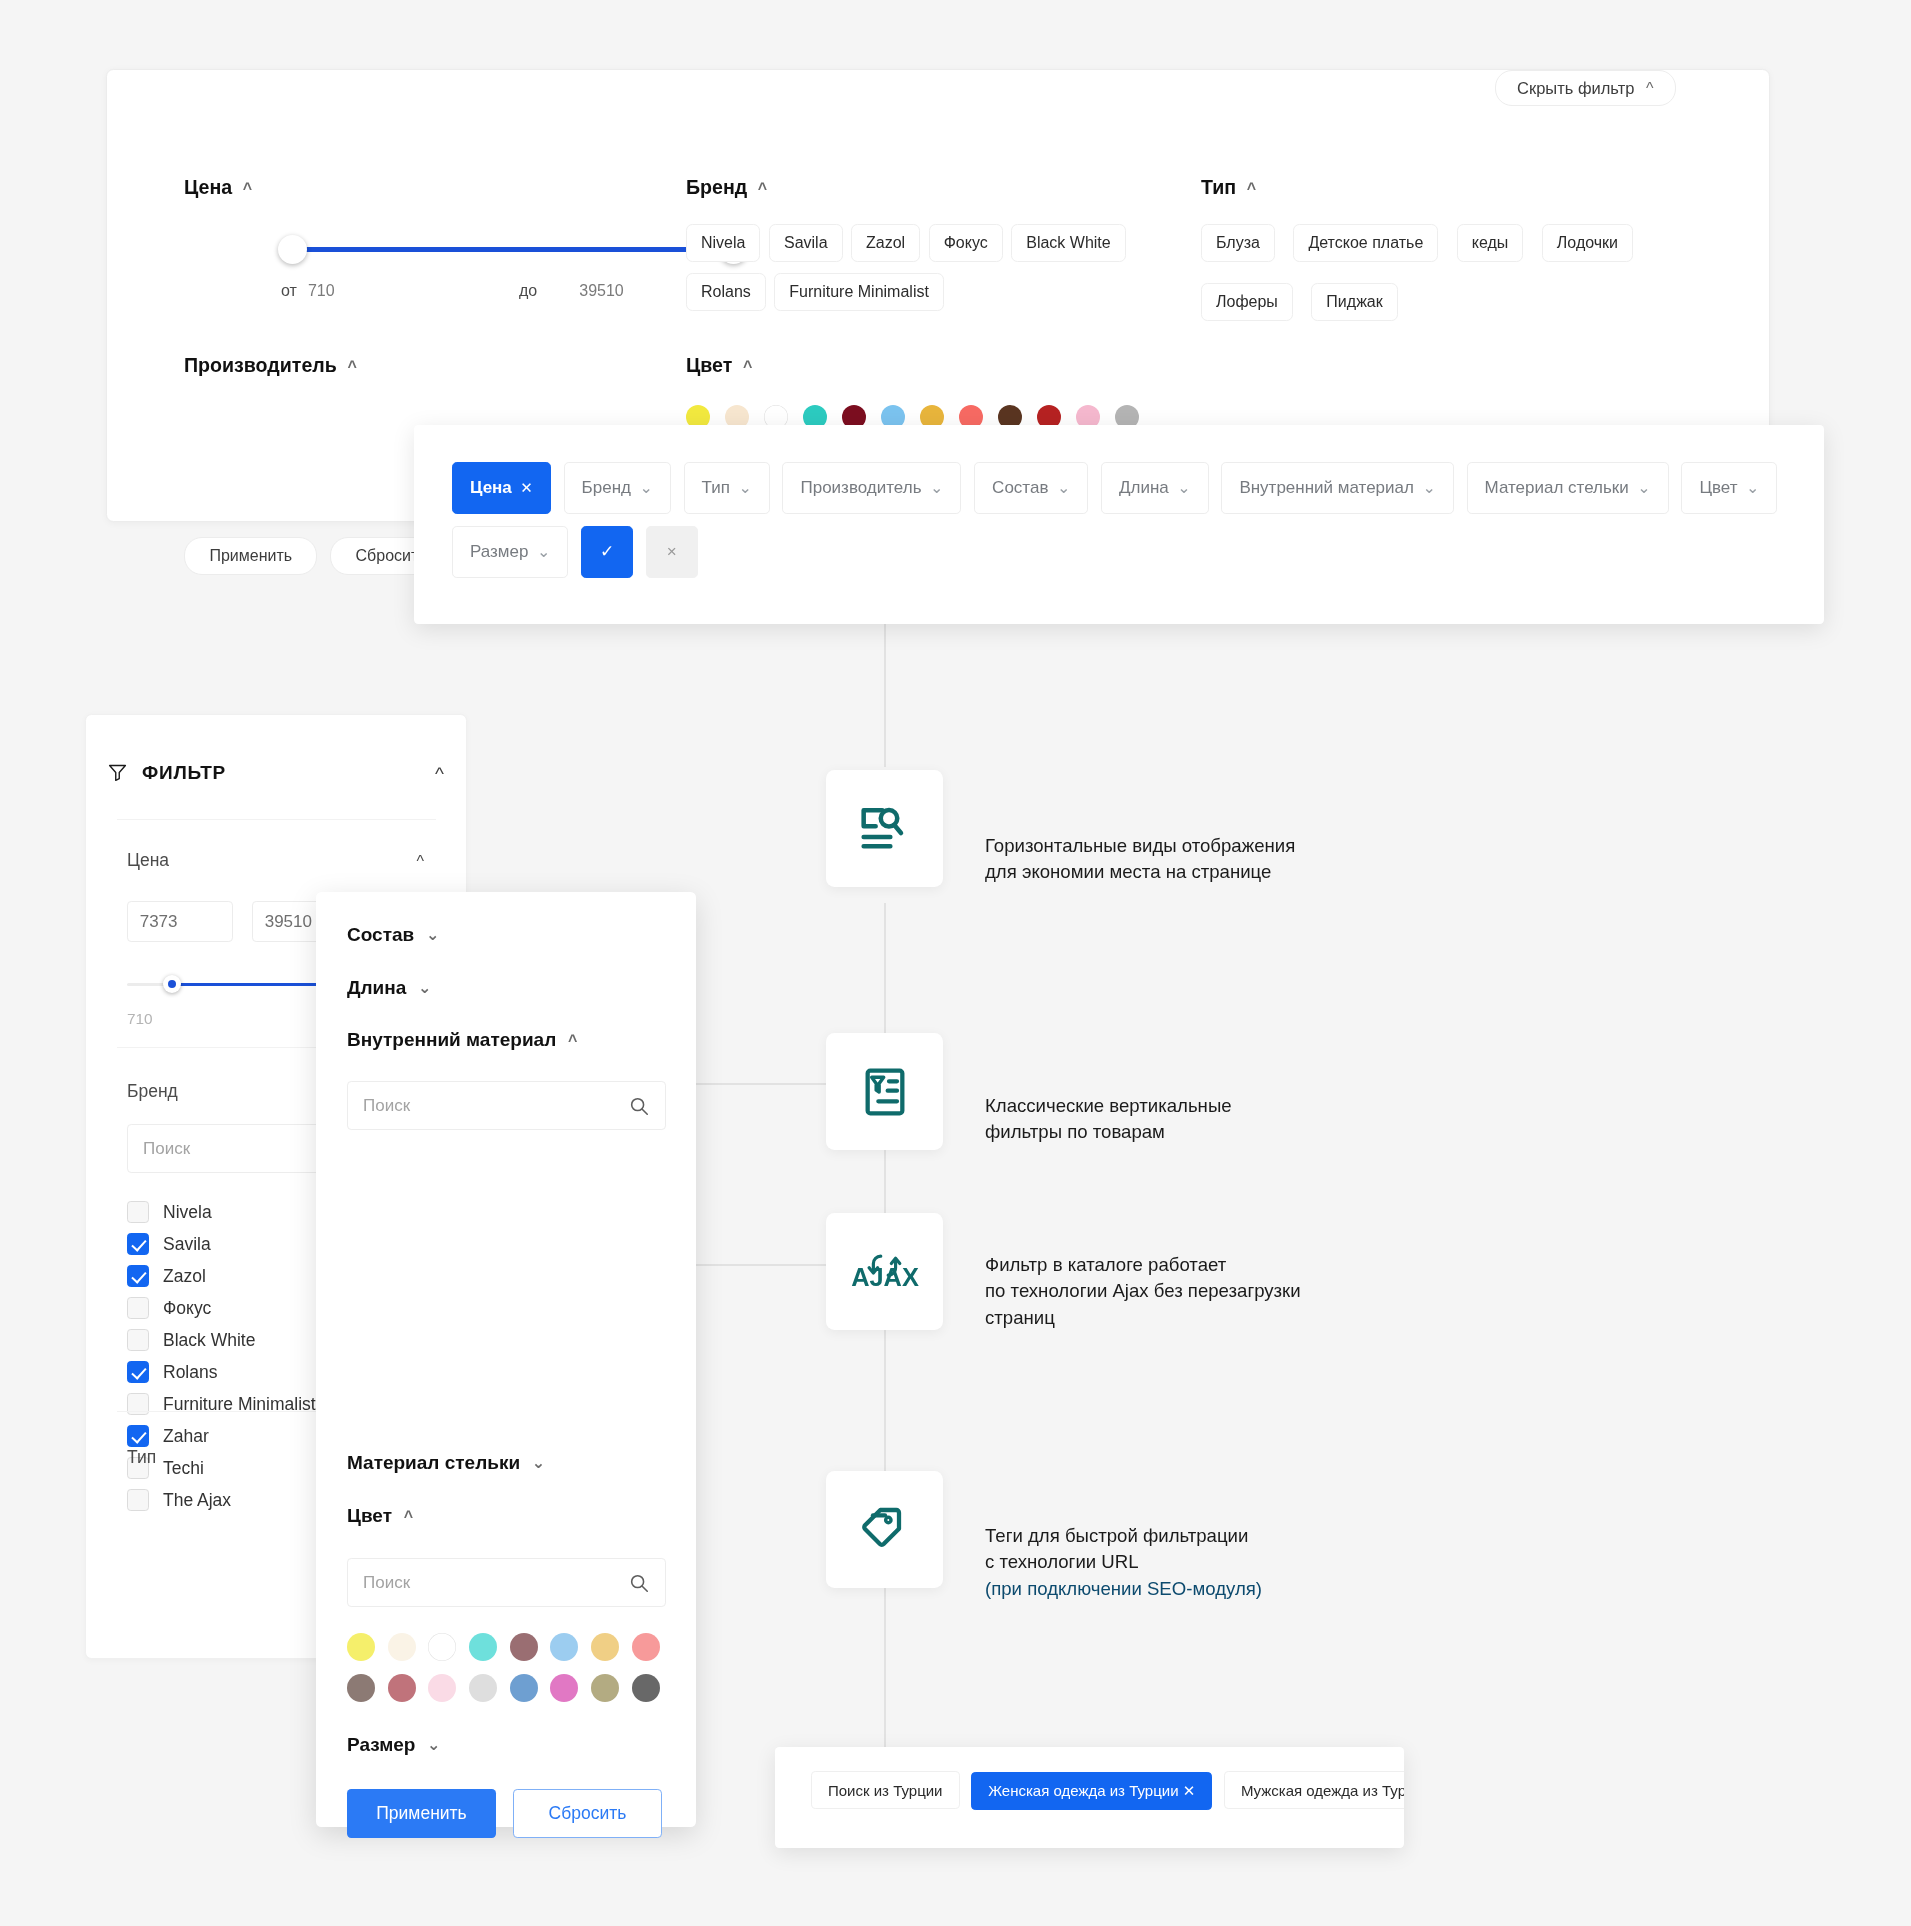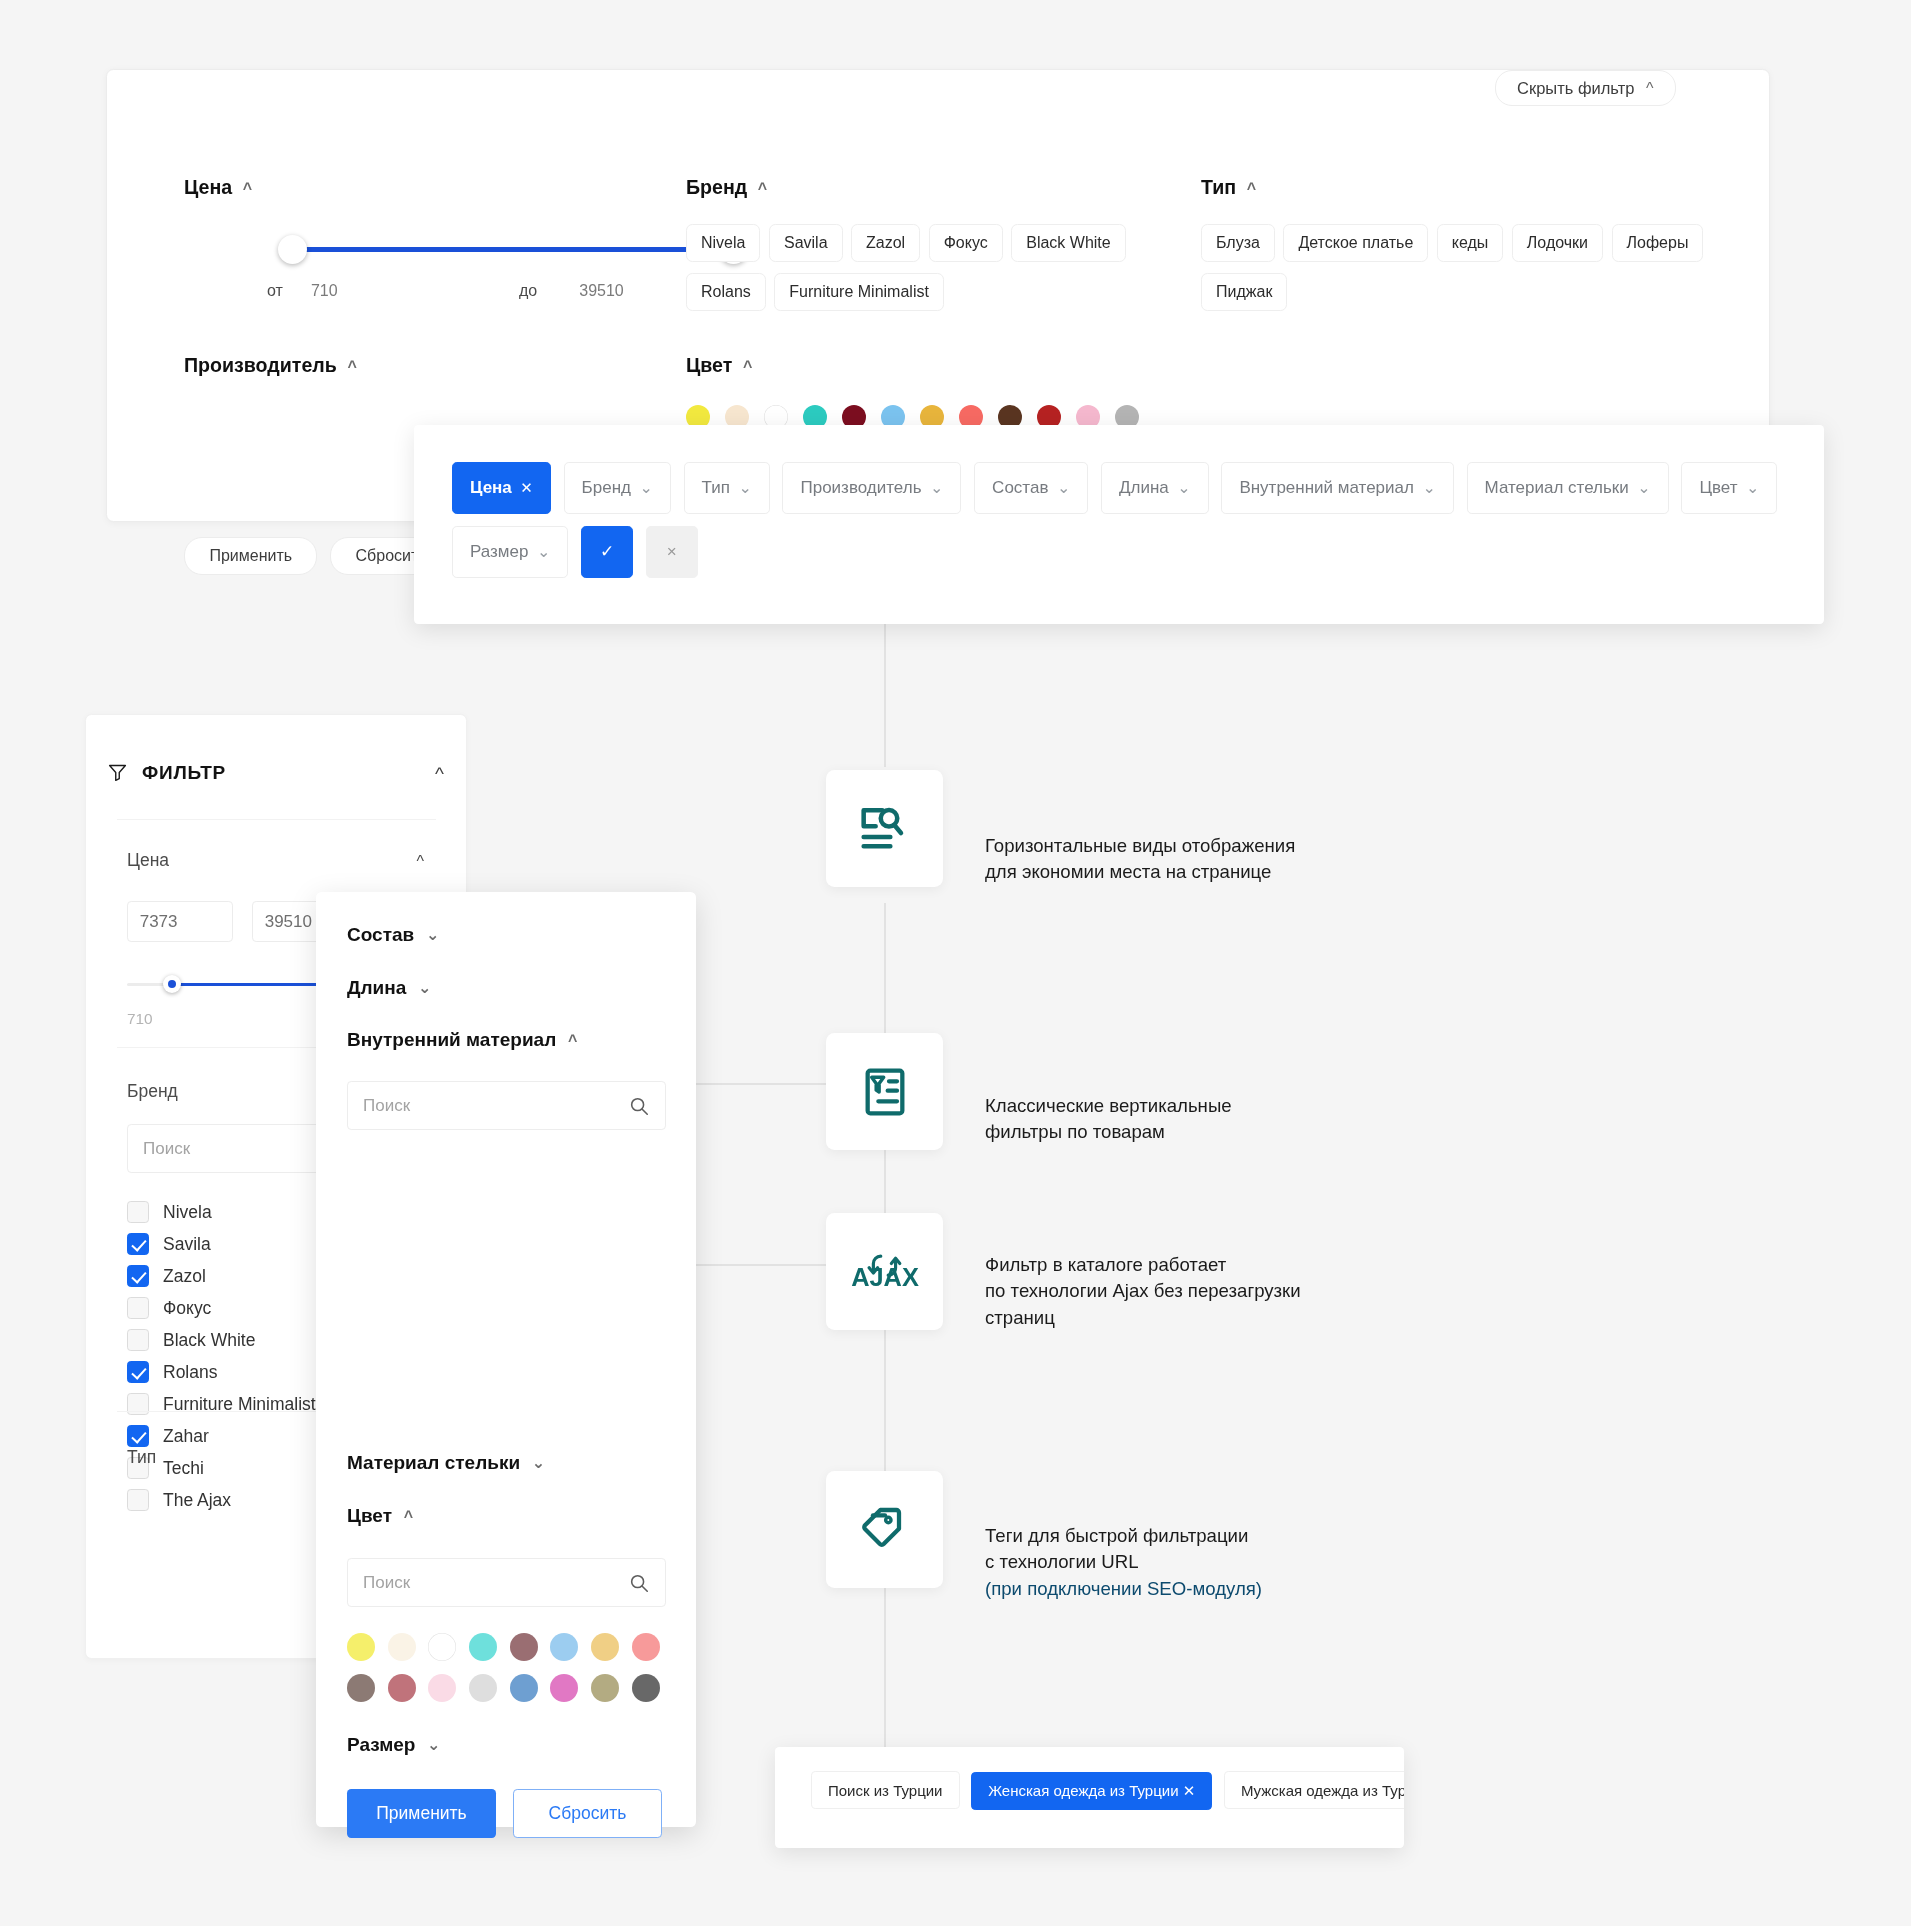--- a/index.html
+++ b/index.html
@@ -188,21 +188,21 @@
 
   <div class="abs" style="left:77px;top:106px;">
     <div class="sec-title">
       <span>Цена</span>
       <span class="chev up">^</span>
     </div>
   </div>
   <div id="price-track"></div>
   <div class="knob" style="left:171px;top:165px;"></div>
   <div class="knob" style="left:612px;top:165px;"></div>
-  <div class="abs" style="left:160px;top:212px;display:flex;align-items:baseline;gap:28px;">
+  <div class="abs" style="left:174px;top:212px;display:flex;align-items:baseline;gap:11px;">
     <span class="small-lbl">от</span>
     <span class="small-lbl" style="color:#7a7a7a;">710</span>
   </div>
   <div class="abs" style="left:412px;top:212px;display:flex;align-items:baseline;gap:42px;">
     <span class="small-lbl">до</span>
     <span class="small-lbl" style="color:#7a7a7a;">39510</span>
   </div>
 
   <div class="abs" style="left:579px;top:106px;">
     <div class="sec-title">
@@ -219,21 +219,21 @@
       <div class="pill">Rolans</div>
       <div class="pill">Furniture Minimalist</div>
     </div>
 
   <div class="abs" style="left:1094px;top:106px;">
     <div class="sec-title">
       <span>Тип</span>
       <span class="chev up">^</span>
     </div>
   </div>
-  <div class="abs pillrow" id="type-pills" style="left:1094px;top:154px;width:531px;">
+  <div class="abs pillrow" id="type-pills" style="left:1094px;top:154px;width:531px;gap:10px;">
       <div class="pill">Блуза</div>
       <div class="pill">Детское платье</div>
       <div class="pill">кеды</div>
       <div class="pill">Лодочки</div>
       <div class="pill">Лоферы</div>
       <div class="pill">Пиджак</div>
     </div>
 
   <div class="abs" style="left:77px;top:284px;">
     <div class="sec-title">

